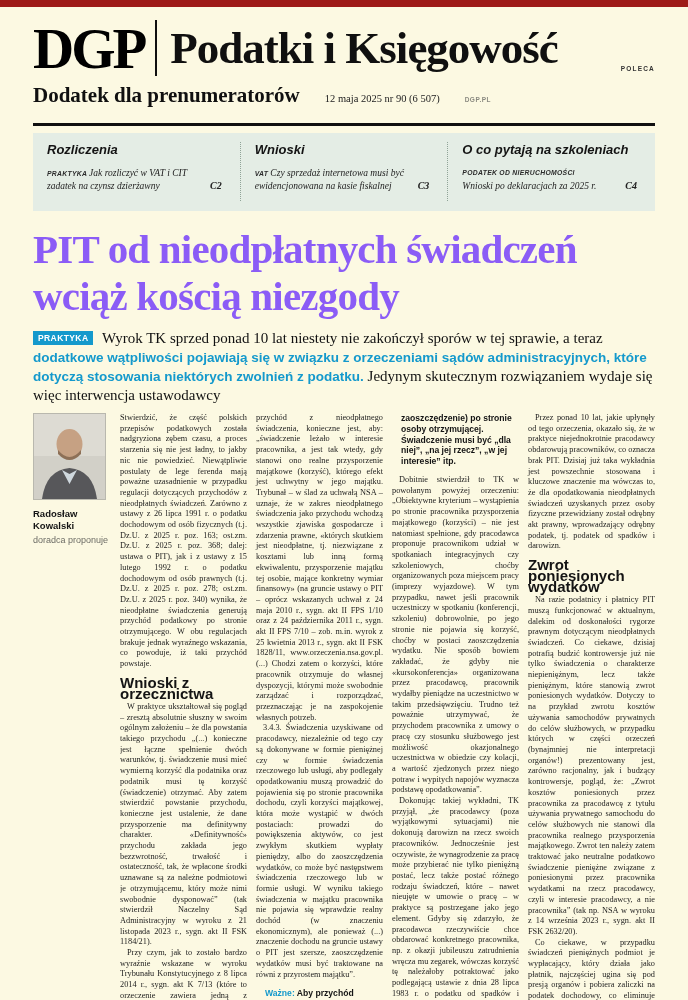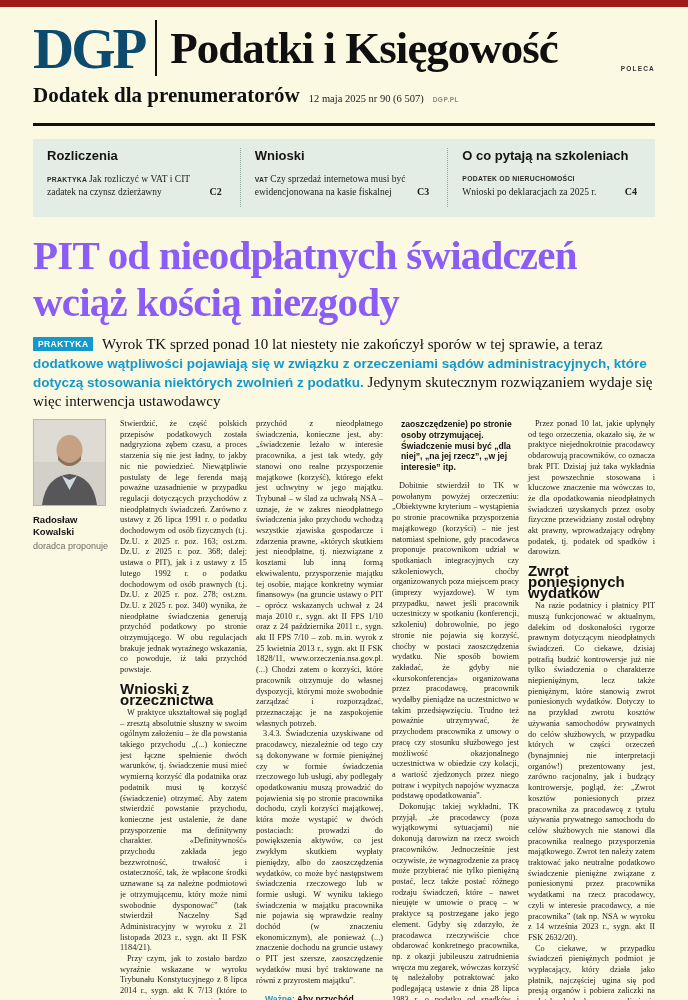--- a/index.html
+++ b/index.html
@@ -5,41 +5,41 @@
   html,body{margin:0;padding:0;}
   body{background:#777;display:flex;justify-content:center;}
   .page{width:688px;height:1000px;background:#fcf9e2;position:relative;overflow:hidden;
         font-family:"Liberation Serif","DejaVu Serif",serif;color:#1b1b1b;}
   .topbar{height:7px;background:#9e1b18;}
   .content{padding:0 33px;}
 
   
   .mast-row1{display:flex;align-items:center;margin-top:10px;height:62px;}
   .dgp{font-family:"Liberation Serif",serif;font-weight:900;font-size:57px;line-height:1;
-       letter-spacing:-3px;color:#0c4a6e;}
+       letter-spacing:-3px;color:#000000;}
   .mast-sep{width:2px;height:56px;background:#101010;margin:0 13px 0 11px;}
   .mast-title{font-family:"Liberation Serif",serif;font-weight:700;font-size:45px;margin:0;
        letter-spacing:-1px;color:#101010;white-space:nowrap;}
-  .mast-row2{position:relative;margin-top:4px;display:flex;align-items:baseline;height:34px;}
+  .mast-row2{position:relative;margin-top:4px;display:flex;align-items:baseline;height:34px;gap:16px;}
   .subtitle{font-family:"Liberation Serif",serif;font-weight:700;font-size:21px;color:#101010;}
   .dateline{font-size:10.5px;margin-left:9px;color:#222;}
   .site{font-family:"Liberation Sans",sans-serif;font-weight:bold;font-size:6.5px;color:#8a8a80;
        margin-left:9px;letter-spacing:.5px;}
   .partner{position:absolute;right:0;top:-18px;text-align:right;}
   .poleca{font-family:"Liberation Sans",sans-serif;font-weight:bold;font-size:6.5px;
        letter-spacing:1.2px;color:#333;margin-bottom:5px;}
   .mk-wrap{display:flex;gap:5px;justify-content:flex-end;color:#1d3e70;align-items:flex-start;}
   .mk{font-family:"Liberation Serif",serif;font-weight:900;font-size:31px;line-height:.85;letter-spacing:-2px;}
   .mk-text{text-align:left;}
   .mk-name{font-family:"Liberation Serif",serif;font-weight:600;font-size:17px;line-height:1;letter-spacing:.5px;}
   .mk-sub{font-family:"Liberation Serif",serif;font-size:11px;line-height:1.1;}
   .rule{height:3px;background:#101010;margin-top:6px;}
 
   
-  .teasers{background:#e4ede5;margin-top:13px;display:flex;padding:9px 0 10px;}
+  .teasers{background:#e4ede5;margin-top:7px;display:flex;padding:9px 0 10px;font-style:italic;}
   .teaser{flex:1;padding:0 14px;position:relative;}
   .teaser + .teaser{border-left:1px dotted #8fa397;}
   .t-head{font-family:"Liberation Sans",sans-serif;font-weight:bold;font-size:13px;
        margin:0 0 4px;color:#141414;}
   .t-body{font-size:9.5px;line-height:12px;padding-right:24px;position:relative;color:#222;}
   .t-tag{font-family:"Liberation Sans",sans-serif;font-weight:bold;font-size:6.8px;
        letter-spacing:.3px;color:#2b2b2b;}
   .t-tag.block{display:block;margin-bottom:1px;}
   .t-page{position:absolute;right:4px;bottom:0;font-weight:bold;font-size:10px;}
 

